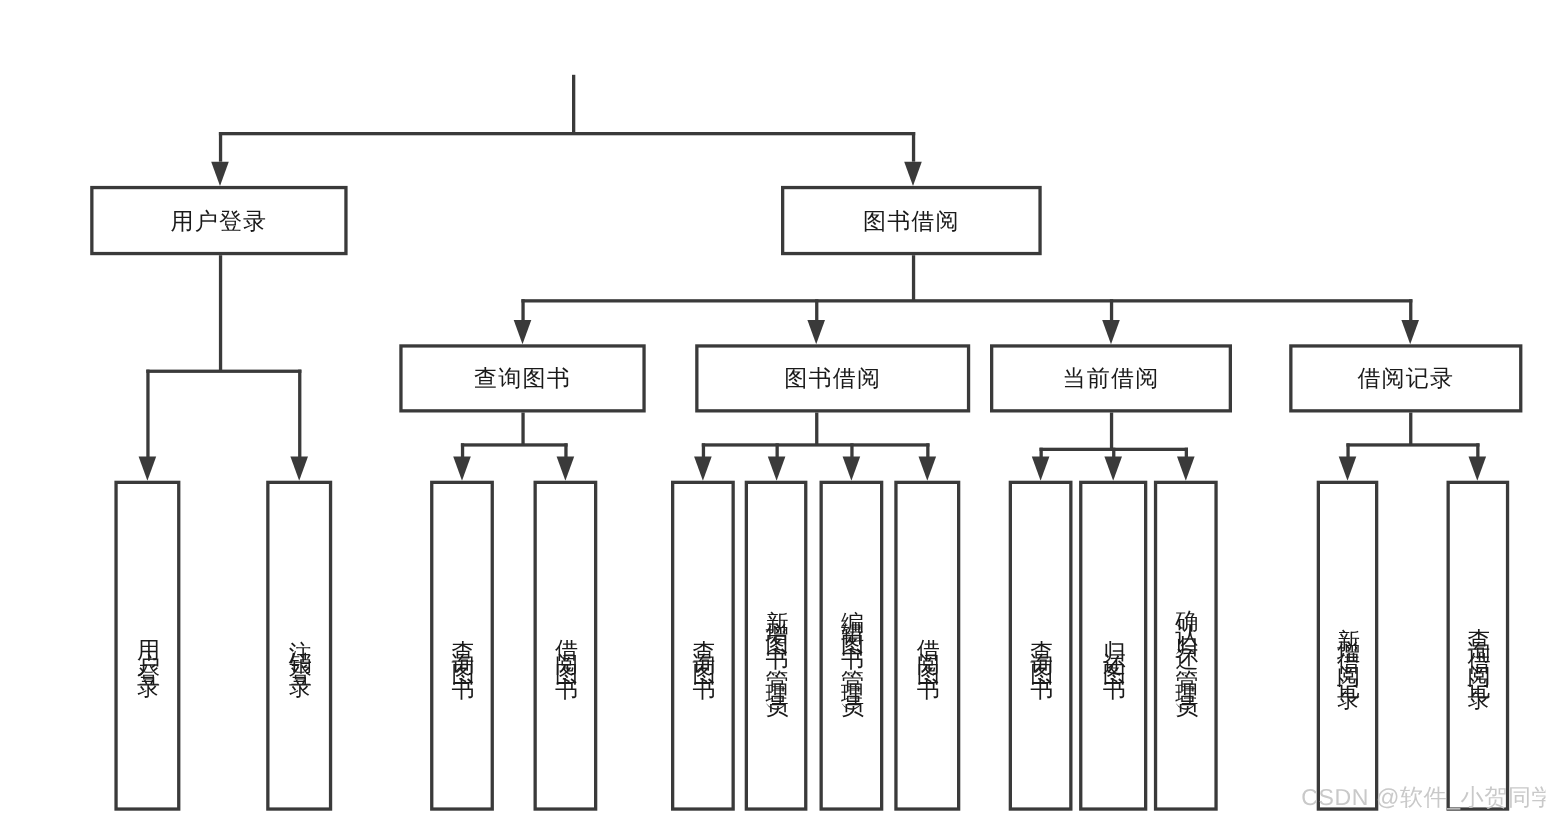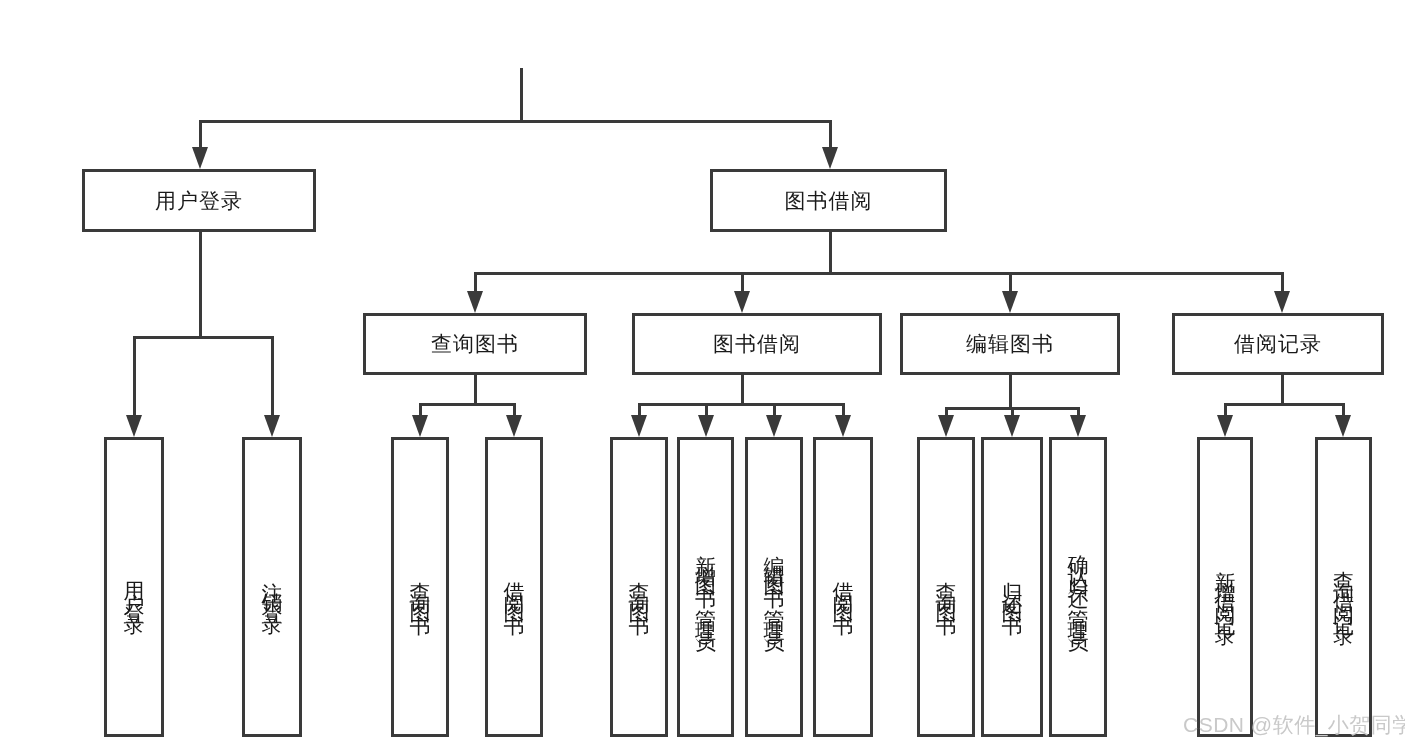--- a/index.html
+++ b/index.html
@@ -66,21 +66,21 @@
   <i class="ar" style="left:467px;top:291px"></i>
   <i class="vl" style="left:741px;top:272px;height:21px"></i>
   <i class="ar" style="left:734px;top:291px"></i>
   <i class="vl" style="left:1009px;top:272px;height:21px"></i>
   <i class="ar" style="left:1002px;top:291px"></i>
   <i class="vl" style="left:1281px;top:272px;height:21px"></i>
   <i class="ar" style="left:1274px;top:291px"></i>
 
   <div class="box" style="left:363px;top:313px;width:224px;height:62px">查询图书</div>
   <div class="box" style="left:632px;top:313px;width:250px;height:62px">图书借阅</div>
-  <div class="box" style="left:900px;top:313px;width:220px;height:62px">编辑图书</div>
+  <div class="box" style="left:900px;top:313px;width:220px;height:62px">当前借阅</div>
   <div class="box" style="left:1172px;top:313px;width:212px;height:62px">借阅记录</div>
 
   <i class="vl" style="left:474px;top:375px;height:30px"></i>
   <i class="hl" style="left:419px;top:403px;width:97px"></i>
   <i class="vl" style="left:419px;top:403px;height:14px"></i>
   <i class="ar" style="left:412px;top:415px"></i>
   <i class="vl" style="left:513px;top:403px;height:14px"></i>
   <i class="ar" style="left:506px;top:415px"></i>
 
   <i class="vl" style="left:741px;top:375px;height:30px"></i>

